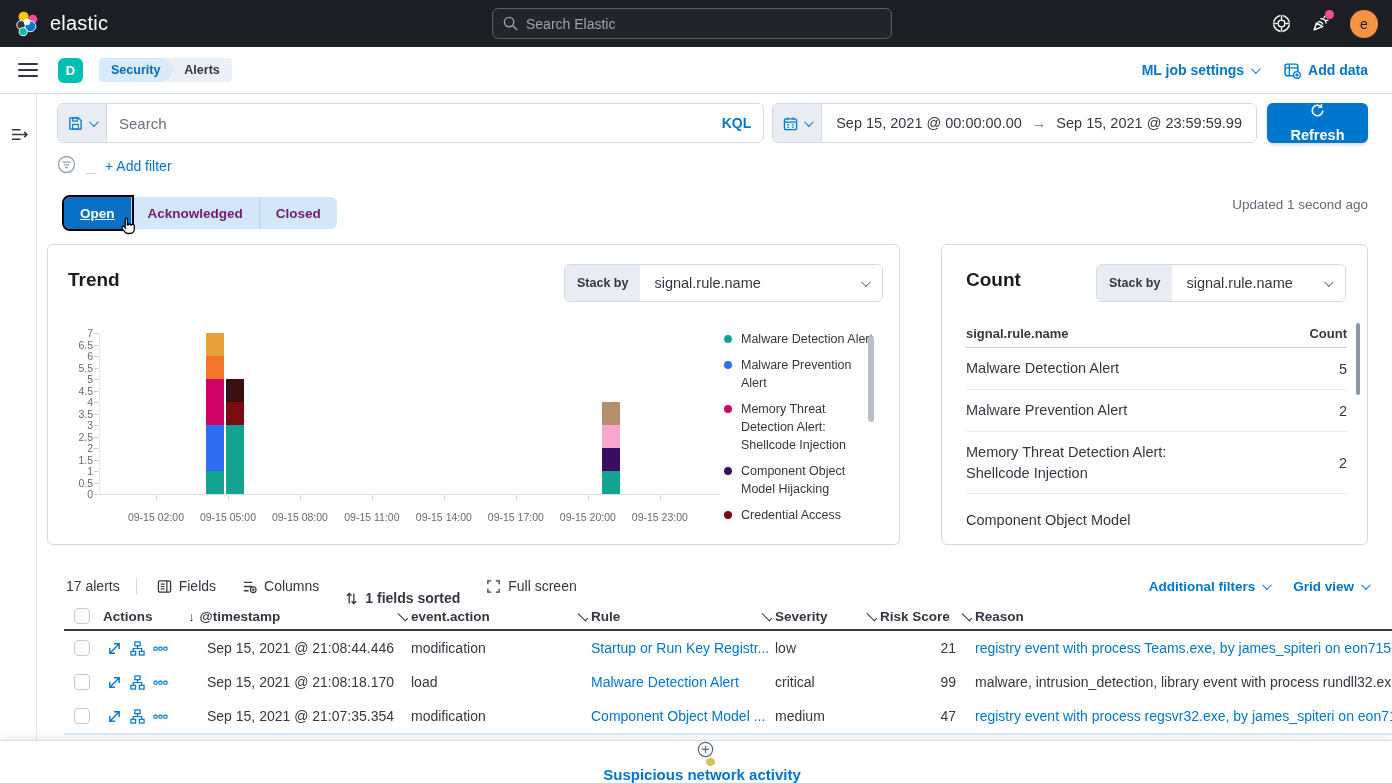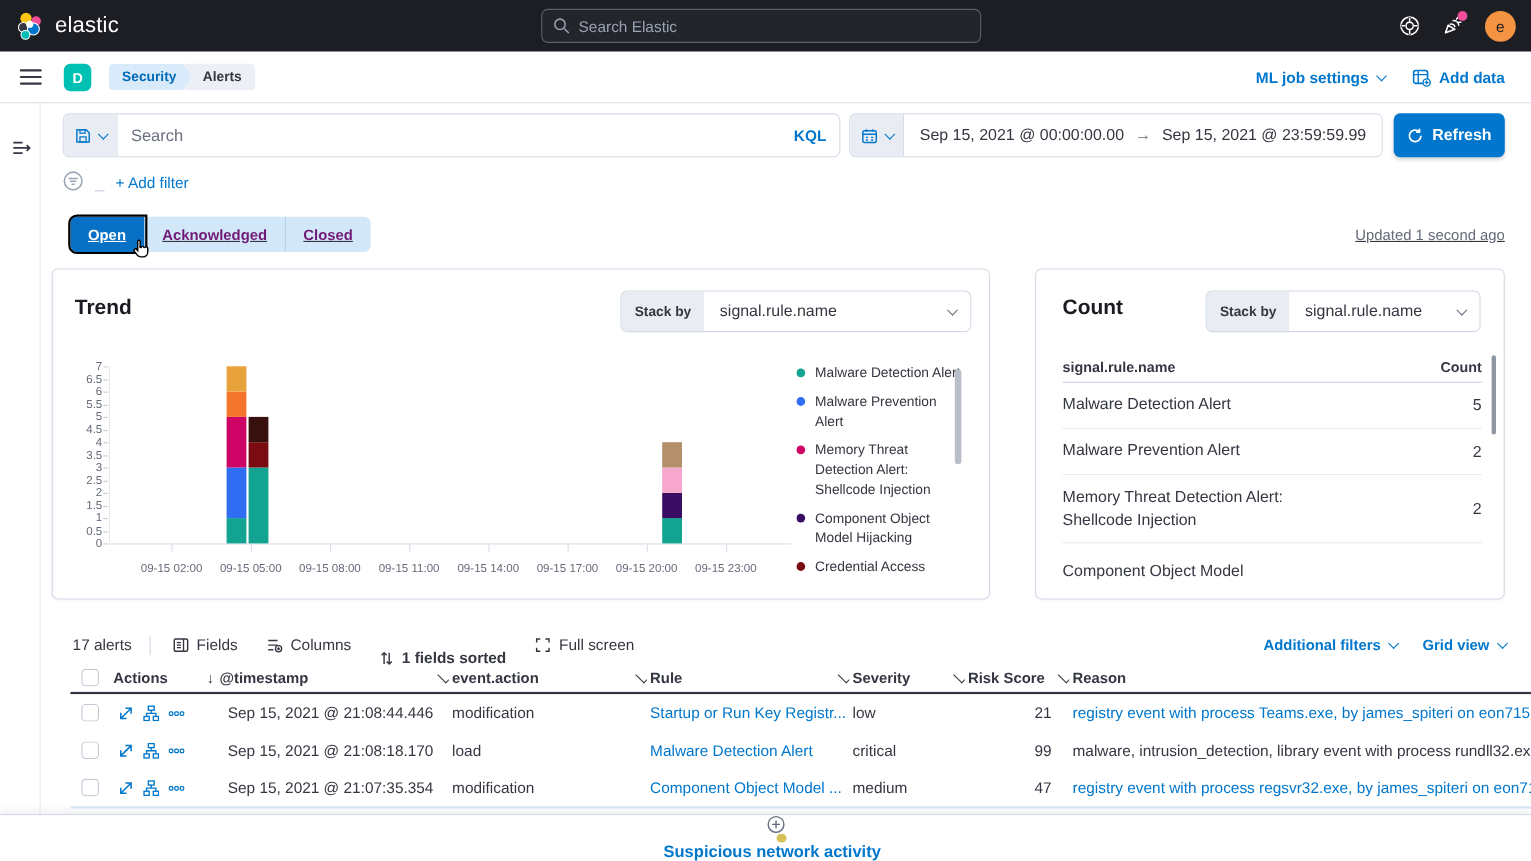--- a/index.html
+++ b/index.html
@@ -45,28 +45,28 @@
   
   .query-row{position:absolute;left:20px;top:9px;right:24px;height:40px;display:flex;}
   .sgroup{display:flex;border:1px solid var(--c-border);border-radius:6px;background:#fff;overflow:hidden;height:40px;}
   .btn-gray{background:#e9edf3;display:flex;align-items:center;justify-content:center;gap:6px;padding:0 10px;cursor:pointer;color:var(--c-primary);}
   .qinput{display:flex;align-items:center;flex:1;padding:0 12px;gap:8px;}
   .qinput input{flex:1;border:none;outline:none;font-size:15px;font-family:inherit;color:#343741;}
   .qinput input::placeholder{color:#69707d;}
   .kql{color:var(--c-primary);font-weight:600;font-size:14px;cursor:pointer;}
   .dates{display:flex;align-items:center;font-size:14.5px;color:#343741;padding:0 14px;gap:10px;background:#fff;}
   .dates .dt{cursor:pointer;}
-  .refresh-btn{margin-left:10px;width:101px;height:40px;background:var(--c-primary);border:none;border-radius:6px;color:#fff;font-size:14.5px;font-weight:600;font-family:inherit;display:flex;align-items:center;justify-content:center;gap:8px;cursor:pointer;box-shadow:0 2px 3px rgba(0,0,0,.15);}
+  .refresh-btn{margin-left:10px;width:101px;height:40px;background:var(--c-primary);border:none;border-radius:6px;color:#fff;font-size:14.5px;font-weight:600;font-family:inherit;display:flex;align-items:center;justify-content:space-between;gap:8px;cursor:pointer;box-shadow:0 2px 3px rgba(0,0,0,.15);flex-direction:column;}
 
   
   .filter-row{position:absolute;left:20px;top:61px;display:flex;align-items:flex-end;gap:10px;}
   .addfilter{color:var(--c-primary);font-size:14px;cursor:pointer;}
 
   
-  .status-row{position:absolute;left:27px;top:103px;right:24px;height:32px;display:flex;align-items:center;text-decoration:underline;}
+  .status-row{position:absolute;left:27px;top:103px;right:24px;height:32px;display:flex;align-items:flex-start;}
   .fgroup{display:flex;height:32px;border-radius:6px;overflow:visible;}
   .fbtn{padding:0 16px;font-size:13.5px;font-weight:600;display:flex;align-items:center;cursor:pointer;background:#d2e7f8;color:#701a75;border-right:1px solid #b9d4ea;}
   .fbtn.first{border-radius:6px 0 0 6px;background:#0871c6;color:#fff;text-decoration:underline;outline:2px solid #000;outline-offset:0;position:relative;z-index:2;}
   .fbtn.last{border-radius:0 6px 6px 0;border-right:none;}
   .updated{margin-left:auto;color:#646a77;font-size:13.5px;}
   .cursor-hand{position:absolute;left:52px;top:18px;z-index:5;pointer-events:none;}
 
   
   .panel{position:absolute;top:150px;height:301px;background:#fff;border:1px solid var(--c-border);border-radius:6px;box-shadow:0 1px 3px rgba(0,0,0,.04);overflow:hidden;}
   .panel.trend{left:10px;width:853px;}

